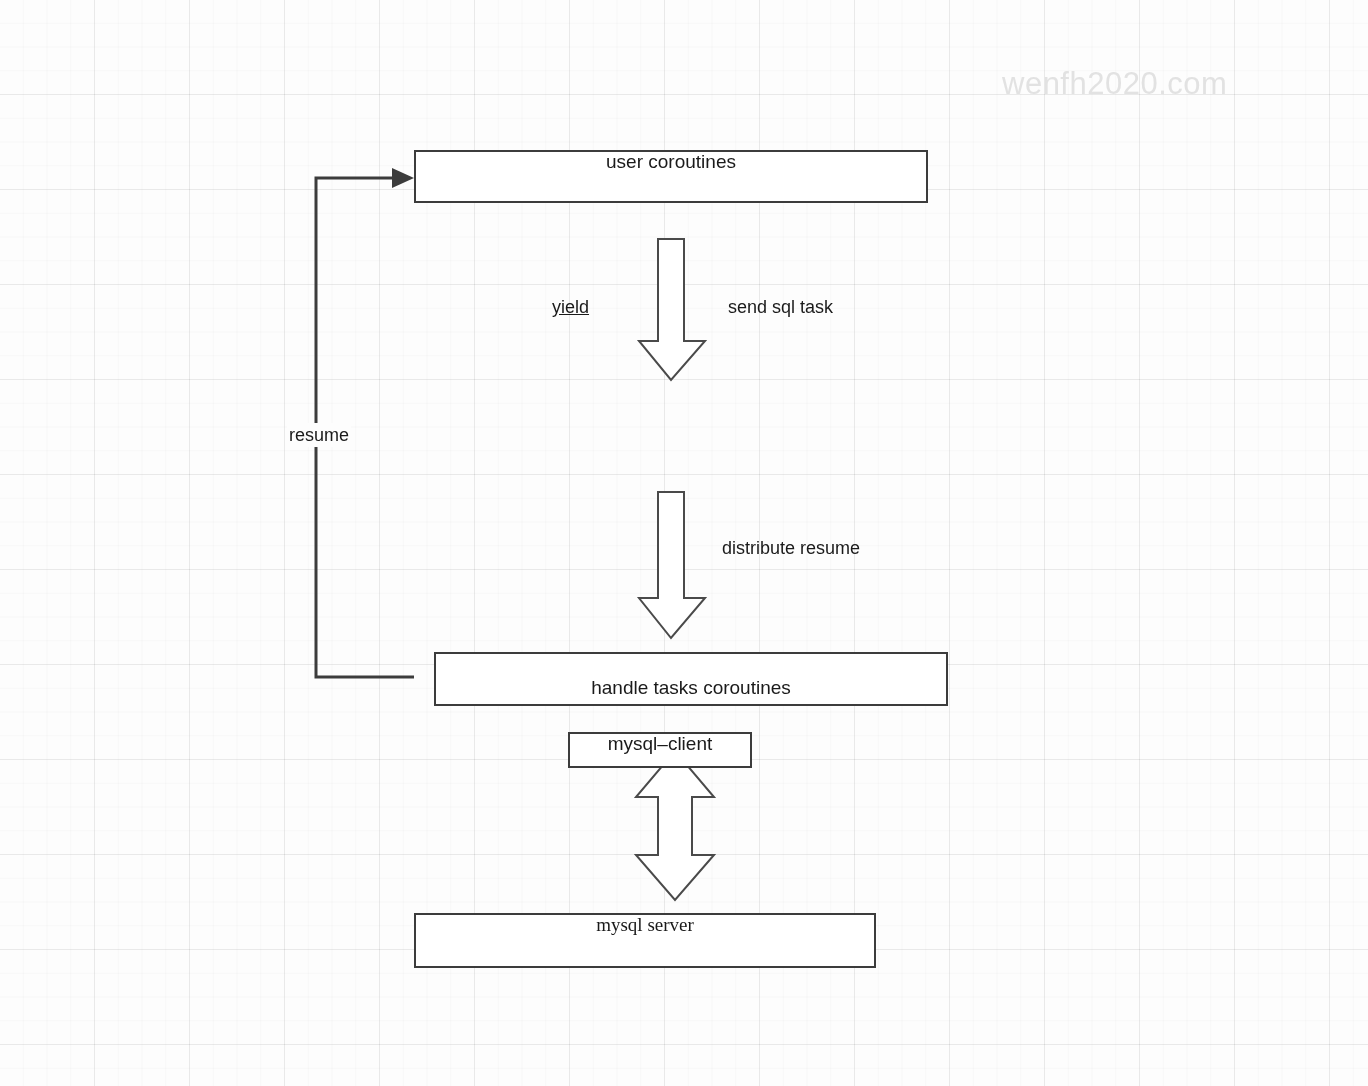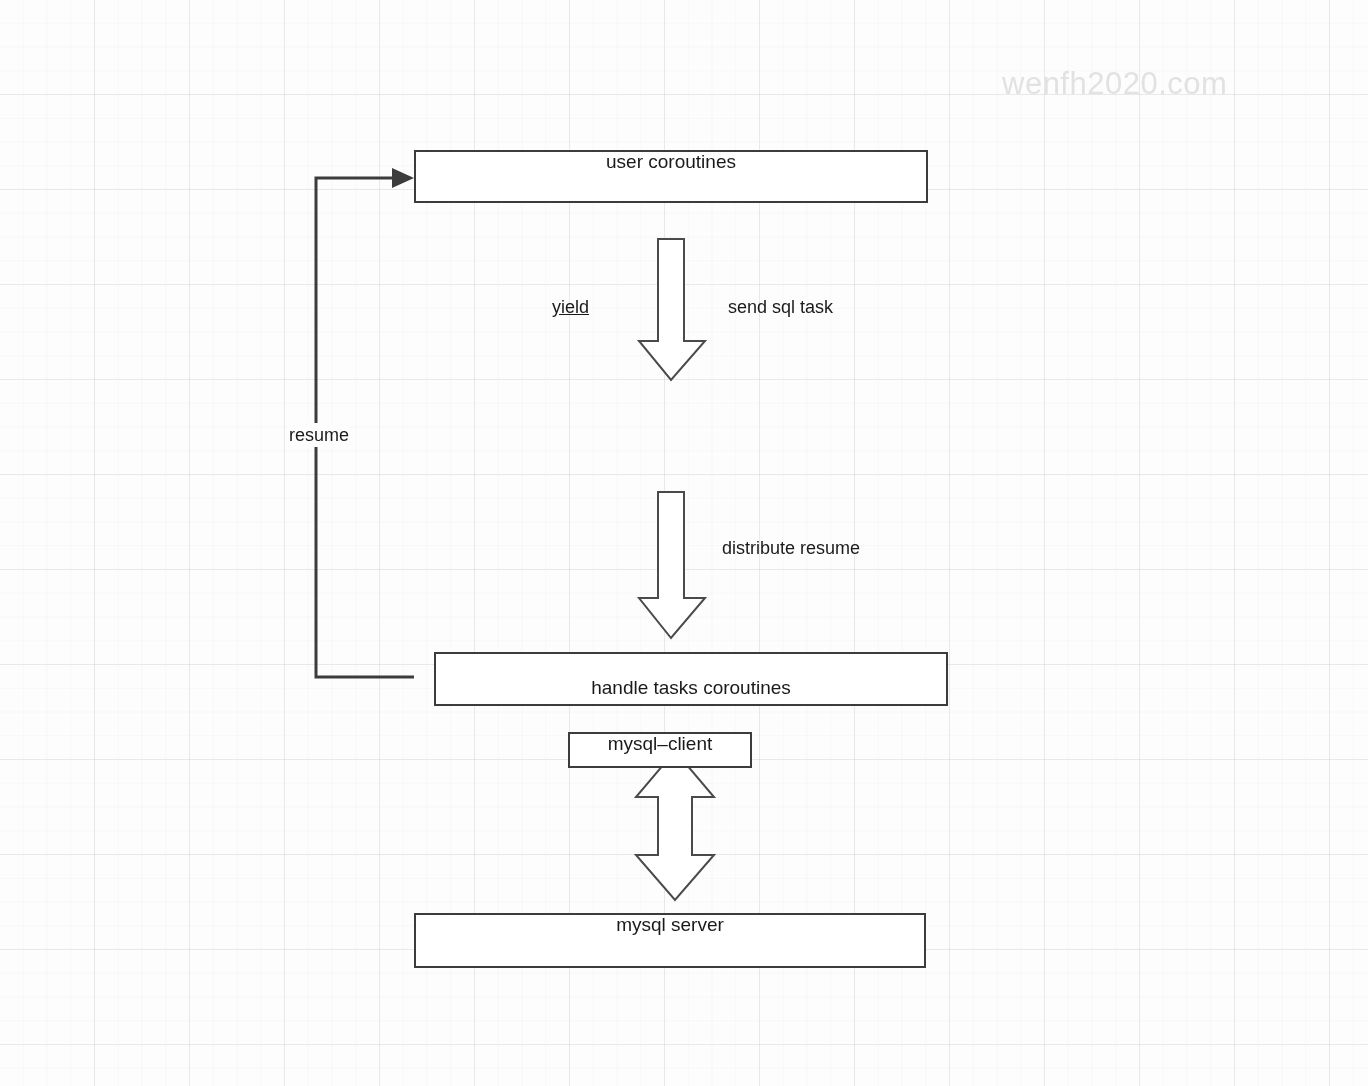--- a/index.html
+++ b/index.html
@@ -58,21 +58,21 @@
 
   .node-label {
     line-height: 1;
   }
 
   #node-user        { left: 414px; top: 150px; width: 514px; height: 53px; }
   #node-manager     { left: 414px; top: 411px; width: 514px; height: 53px; }
   #node-handle      { left: 414px; top: 652px; width: 514px; height: 54px;
                       align-items: flex-start; padding-top: 24px; margin-left: 20px; }
   #node-mysqlclient { left: 568px; top: 696px; width: 184px; height: 36px; z-index: 5; margin-top: 36px; }
-  #node-server      { left: 414px; top: 913px; width: 512px; height: 55px; }
+  #node-server      { left: 414px; top: 913px; width: 462px; height: 55px; font-family: Liberation Serif, serif; }
 
   .edge-label {
     position: absolute;
     font-size: 18px;
     color: #1a1a1a;
     white-space: nowrap;
     line-height: 1;
   }
   #label-yield        { left: 552px; top: 298px; text-decoration: underline; }
   #label-send-sql     { left: 728px; top: 298px; text-align: center; }

